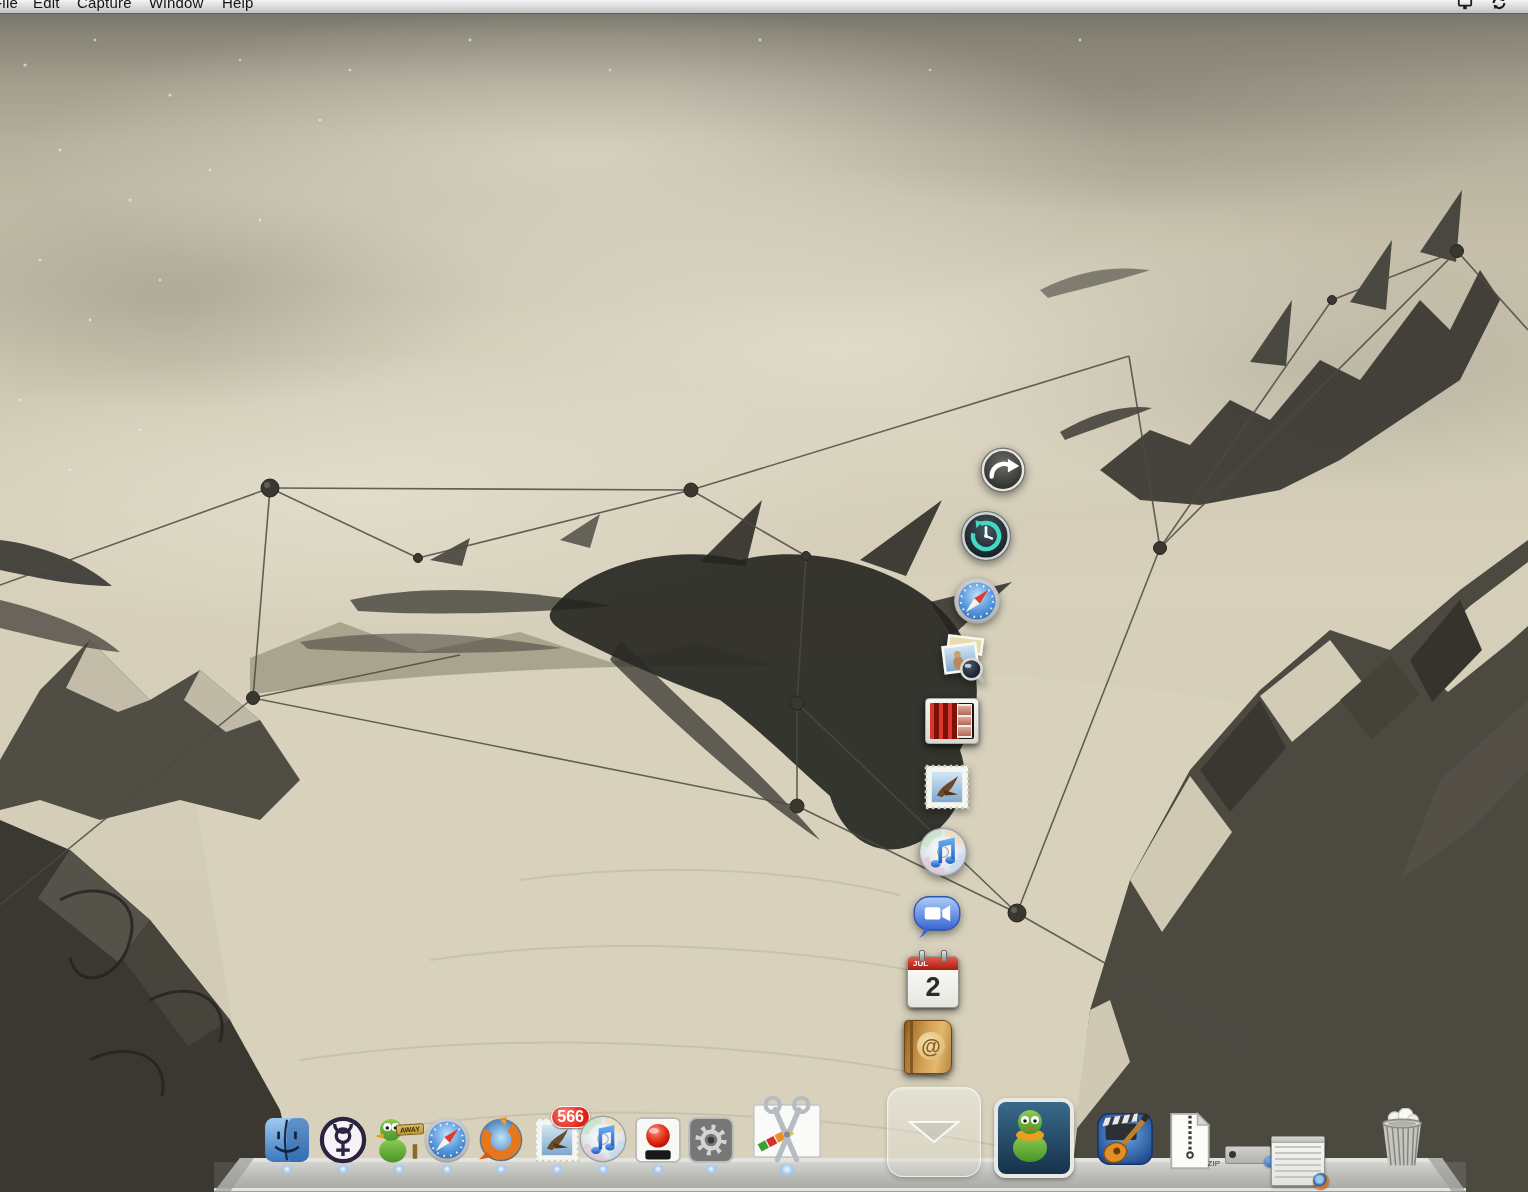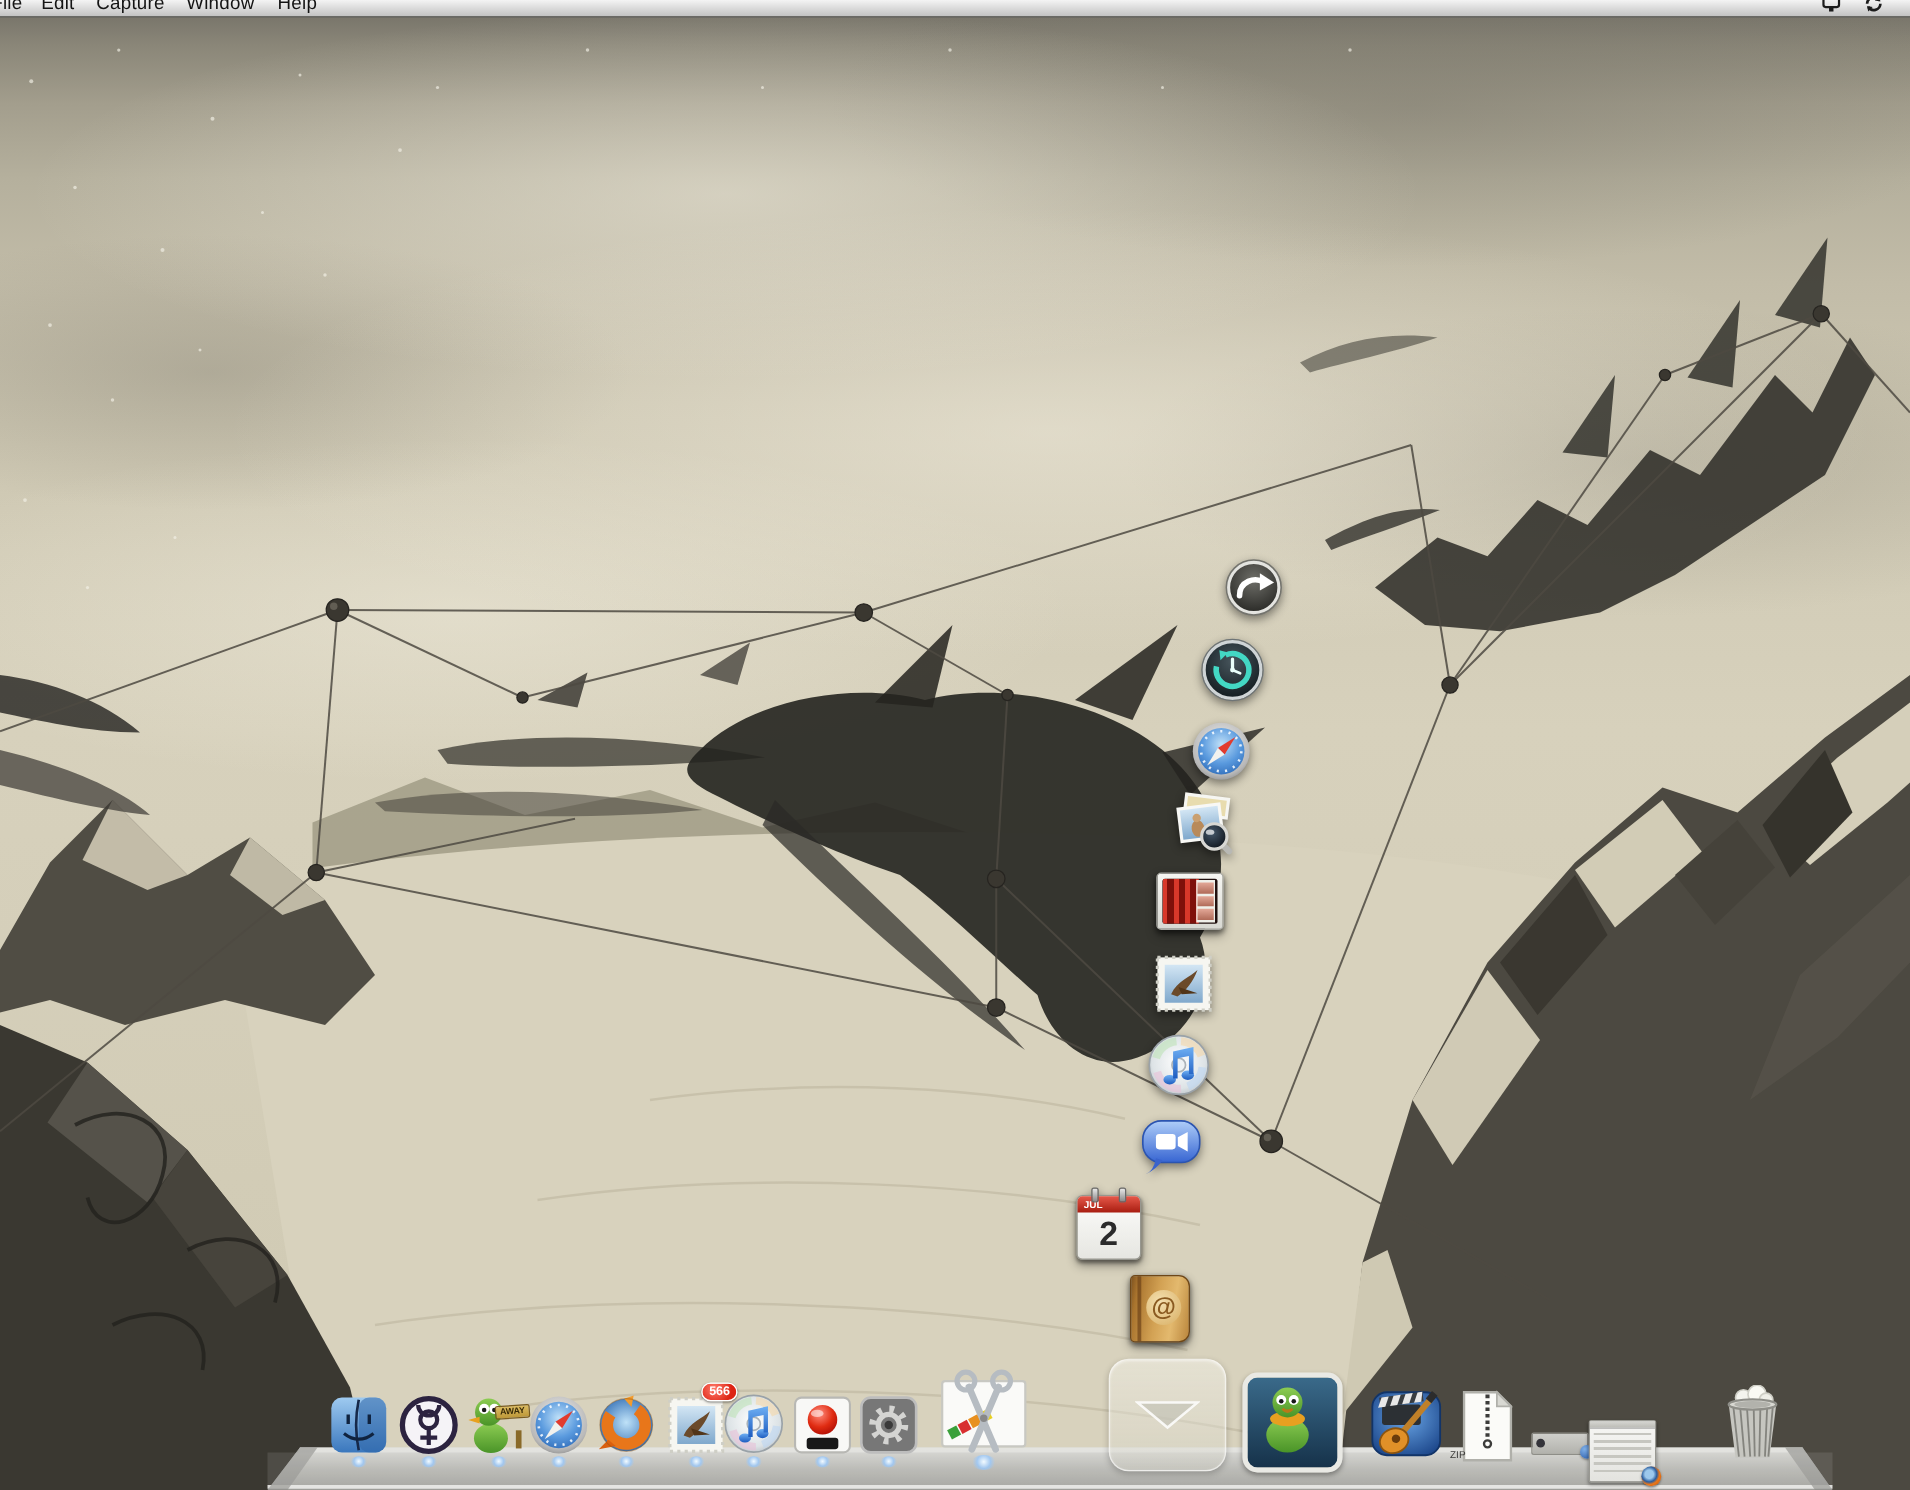--- a/index.html
+++ b/index.html
@@ -32,26 +32,26 @@
   
   .fan-item{position:absolute;z-index:40;}
   .fan-icon{position:absolute;filter:drop-shadow(0 3px 4px rgba(0,0,0,.45));cursor:pointer;}
 
   
   .dock-item{position:absolute;z-index:50;cursor:pointer;}
   .indicator{position:absolute;z-index:52;width:14px;height:9px;border-radius:50%;
     background:radial-gradient(circle at 50% 45%, #f2faff 0%, rgba(150,200,255,.75) 45%, rgba(120,170,230,0) 75%);}
   .indicator.big{width:20px;height:12px;}
   .badge{position:absolute;z-index:53;background:radial-gradient(circle at 35% 30%,#ff7a6a,#dd2414 70%);
-    border:1.5px solid #fff;border-radius:999px;color:#fff;font-size:10px;font-weight:bold;
+    border:1.5px solid #fff;border-radius:999px;color:#fff;font-size:16px;font-weight:bold;
     padding:1px 5px;box-shadow:0 1px 2px rgba(0,0,0,.5);}
   .away-label{position:absolute;left:25px;top:16px;background:linear-gradient(#dcbc62,#bd9838);
     border:1px solid #7a5c1e;color:#3a2c08;font-size:7px;font-weight:bold;
     padding:1px 3px;border-radius:2px;transform:rotate(-4deg);}
-  .zip-label{position:absolute;left:0;right:0;bottom:4px;text-align:left;
+  .zip-label{position:absolute;left:0;right:0;bottom:4px;text-align:right;
     font-size:8px;font-weight:normal;color:#3a3a38;}
 
   
   .stack-btn{width:92px;height:88px;border-radius:16px;
     background:linear-gradient(rgba(244,243,235,.45), rgba(214,212,200,.38));
     border:1.5px solid rgba(255,255,255,.6);box-shadow:inset 0 1px 2px rgba(255,255,255,.5), 0 2px 5px rgba(0,0,0,.2);
     display:flex;align-items:center;justify-content:center;}
 
   
   .ical{position:relative;width:50px;height:50px;background:linear-gradient(#fdfdfb,#e6e6e1);
@@ -427,21 +427,21 @@
     <svg class="fan-icon" style="left:909px;top:888px" width="56" height="56" viewBox="0 0 64 64">
       <rect x="6" y="10" width="52" height="38" rx="17" fill="url(#gBub)" stroke="#2b54b0" stroke-width="1.5"></rect>
       <path d="M18,44 Q16,56 8,59 Q19,54 24,46 Z" fill="#3a63cc"></path>
       <rect x="18" y="22" width="18" height="14" rx="3" fill="#fff"></rect>
       <path d="M38,25 L47,20 L47,38 L38,33 Z" fill="#fff"></path>
     </svg>
   </div>
 
   <div class="fan-item">
 
-    <div class="ical fan-icon" style="left:861px;top:956px">
+    <div class="ical fan-icon" style="left:907px;top:956px">
       <div class="ical-pin pin-l"></div>
       <div class="ical-pin pin-r"></div>
       <div class="ical-top">JUL</div>
       <div class="ical-day">2</div>
     </div>
   </div>
 
   <div class="fan-item">
 
     <div class="abook fan-icon" style="left:904px;top:1020px">

